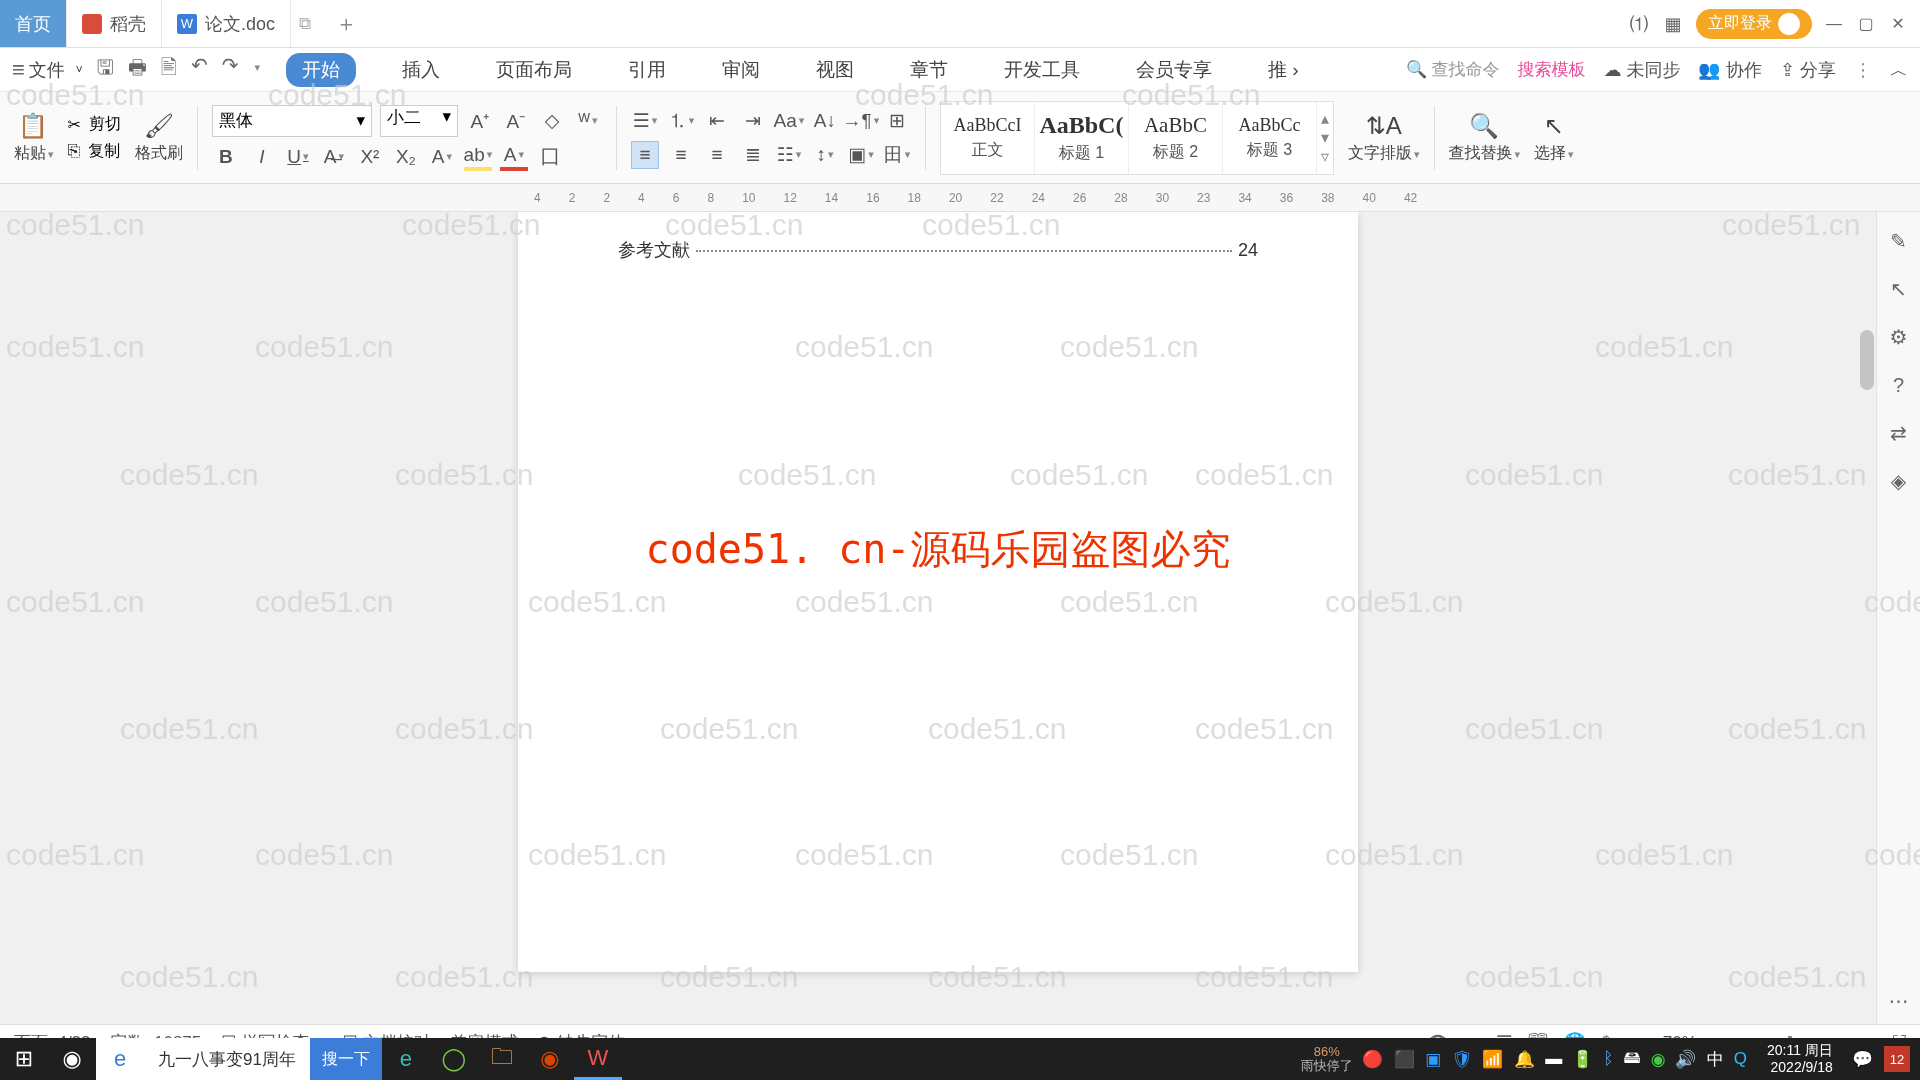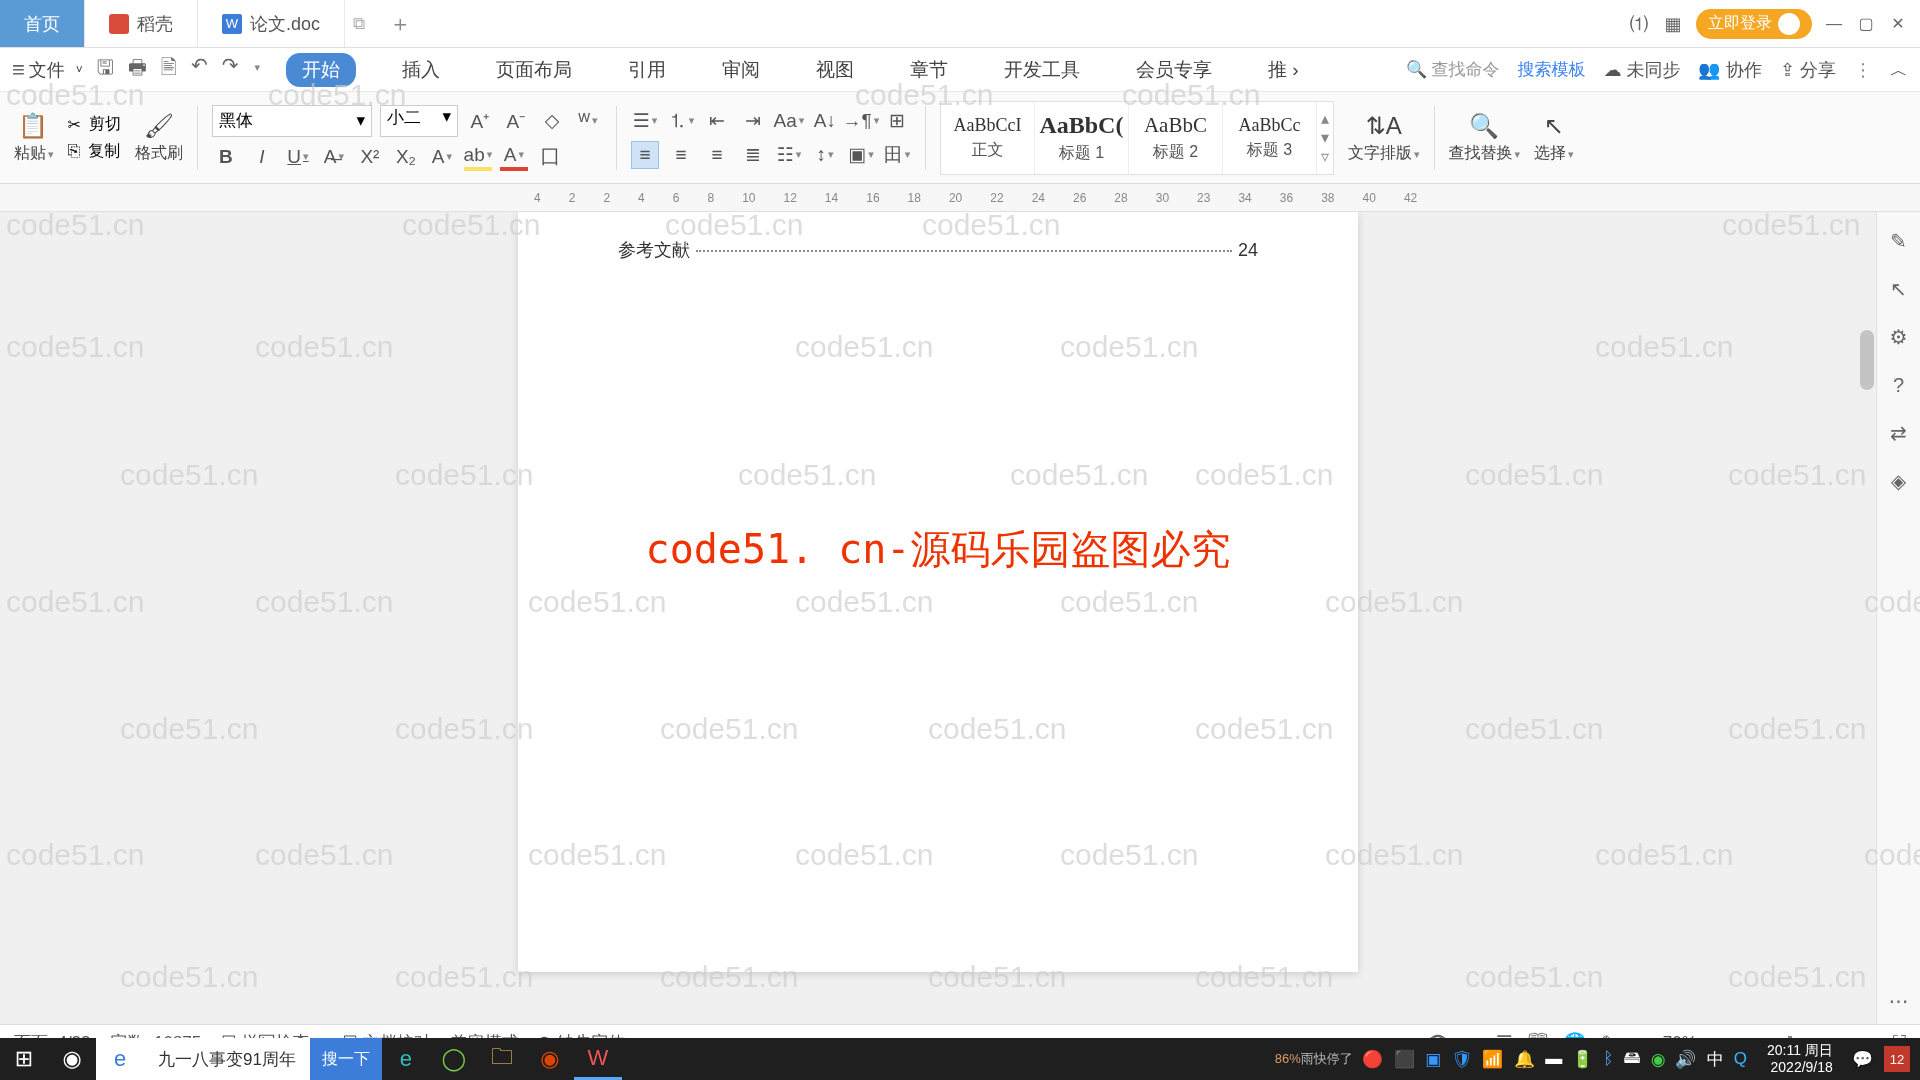--- a/index.html
+++ b/index.html
@@ -1,40 +1,40 @@
 <!DOCTYPE html>
 <html><head>
 <meta charset="utf-8">
 <style>
 * { margin:0; padding:0; box-sizing:border-box; font-family:"Microsoft YaHei",sans-serif; }
 body { width:1920px; height:1080px; overflow:hidden; background:#fff; position:relative; }
 
 
 .titlebar { height:48px; background:#fff; display:flex; align-items:stretch; border-bottom:1px solid #e0e0e0; }
-.tab { display:flex; align-items:center; padding:0 24px; font-size:18px; color:#555; border-right:1px solid #e8e8e8; gap:8px; }
+.tab { display:flex; align-items:center; padding:0 15px; font-size:18px; color:#555; border-right:1px solid #e8e8e8; gap:8px; }
 .tab.active-home { background:#5a9bd5; color:#fff; }
 .tab.doc-active { background:#fff; }
 .tab .icn { width:20px; height:20px; display:inline-block; }
 .tab-plus { display:flex; align-items:center; padding:0 16px; font-size:22px; color:#888; }
 .titlebar-right { margin-left:auto; display:flex; align-items:center; gap:12px; padding:0 12px; }
 .login-btn { background:#f5a623; color:#fff; border-radius:16px; padding:4px 12px; font-size:16px; display:flex; align-items:center; gap:6px; }
 .tb-icon { width:22px; height:22px; display:inline-flex; align-items:center; justify-content:center; color:#666; font-size:18px; }
 .win-ctrl { width:20px; height:20px; display:flex; align-items:center; justify-content:center; color:#666; font-size:16px; }
 
 
 .menu-row { height:44px; display:flex; align-items:center; padding:0 12px; gap:4px; font-size:18px; color:#444; border-bottom:1px solid #e8e8e8; }
 .menu-row .ham { font-size:22px; color:#666; }
 .menu-row .file-btn { display:flex; align-items:center; gap:11px; }
 .qat { display:flex; gap:14px; margin:0 10px; color:#666; font-size:20px; }
 .menu-tabs { display:flex; gap:36px; margin-left:12px; }
 .menu-tab { padding:4px 10px; border-radius:4px; font-size:19px; }
 .menu-tab.active { background:#4a8ad4; color:#fff; border-radius:14px; padding:4px 16px; }
 .menu-right { margin-left:auto; display:flex; align-items:center; gap:18px; color:#555; font-size:18px; }
 .search-cmd { color:#999; font-size:17px; display:flex; align-items:center; gap:4px; }
-.search-tpl { color:#3b82f6; font-size:17px; }
+.search-tpl { color:#ec4899; font-size:17px; }
 
 
 .ribbon { height:92px; display:flex; align-items:center; padding:0 14px; gap:14px; border-bottom:1px solid #dcdcdc; background:#fafafa; }
 .grp { display:flex; flex-direction:column; gap:6px; }
 .grp-row { display:flex; align-items:center; gap:8px; }
 .big-btn { display:flex; flex-direction:column; align-items:center; gap:2px; font-size:16px; color:#444; }
 .big-btn .bi { width:30px; height:30px; display:flex; align-items:center; justify-content:center; font-size:24px; }
 .font-select { width:160px; height:32px; border:1px solid #ccc; font-size:17px; padding:0 6px; background:#fff; display:flex; align-items:center; justify-content:space-between; }
 .size-select { width:78px; height:32px; border:1px solid #ccc; font-size:17px; padding:0 6px; background:#fff; display:flex; align-items:flex-start; justify-content:space-between; }
 .fmt-btn { width:28px; height:28px; display:flex; align-items:center; justify-content:center; font-size:19px; color:#555; border:none; background:transparent; }
@@ -77,21 +77,21 @@
 .status-icons { font-size:19px; color:#666; }
 
 
 .taskbar { position:absolute; bottom:0; left:0; right:0; height:42px; background:#1f1f1f; display:flex; align-items:center; color:#fff; }
 .taskbar .tbi { width:48px; height:42px; display:flex; align-items:center; justify-content:center; font-size:22px; }
 .taskbar .search-task { background:#fff; color:#333; height:42px; display:flex; align-items:center; }
 .taskbar .search-task .st-text { padding:0 14px; font-size:17px; }
 .taskbar .search-task .st-btn { background:#3b7dd8; color:#fff; padding:0 12px; height:100%; display:flex; align-items:center; font-size:16px; }
 .taskbar .tray { margin-left:auto; display:flex; align-items:center; gap:10px; padding:0 10px; font-size:17px; }
 .taskbar .clock { display:flex; flex-direction:column; align-items:flex-end; font-size:14px; line-height:1.2; padding:0 10px; }
-.taskbar .weather { display:flex; flex-direction:row; align-items:center; font-size:13px; line-height:1.1; color:#bbb; }
+.taskbar .weather { display:flex; flex-direction:column; align-items:center; font-size:13px; line-height:1.1; color:#bbb; }
 .taskbar .weather .w1 { color:#d96; }
 .notif { background:#c0392b; width:26px; height:26px; display:flex; align-items:center; justify-content:center; font-size:13px; }
 
 .drop::after { content:"▾"; font-size:11px; margin-left:2px; color:#888; }
 </style>
 </head>
 <body>
 
 <div class="watermark">
   <span class="wm" style="top:78px;left:6px">code51.cn</span>

